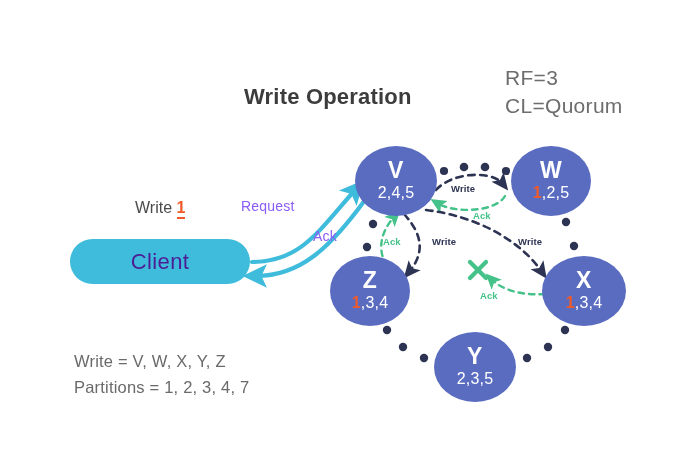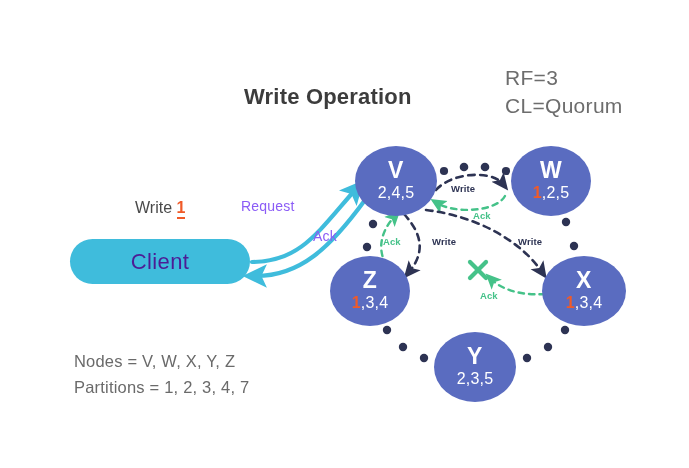--- a/index.html
+++ b/index.html
@@ -69,21 +69,21 @@
 </head>
 <body>
 
 <div id="stage">
 
   <div class="title" style="left:228px;top:84px;margin-left:16px;">Write Operation</div>
 
   <div class="param-line" style="left:505px;top:66px;">RF=3</div>
   <div class="param-line" style="left:505px;top:94px;">CL=Quorum</div>
 
-  <div class="legend-line" style="left:74px;top:352px;">Nodes = V, W, X, Y, Z</div>
+  <div class="legend-line" style="left:74px;top:352px;">Write = V, W, X, Y, Z</div>
   <div class="legend-line" style="left:74px;top:378px;">Partitions = 1, 2, 3, 4, 7</div>
 
   <div class="write-label" style="left:135px;top:199px;">
     <span>Write</span>
     <span class="val">1</span>
   </div>
 
   <svg class="layer" viewBox="0 0 689 468">
     <defs>
       <marker id="navyHead" markerWidth="7" markerHeight="7" refX="3.4" refY="3.3" orient="auto" markerUnits="strokeWidth">

